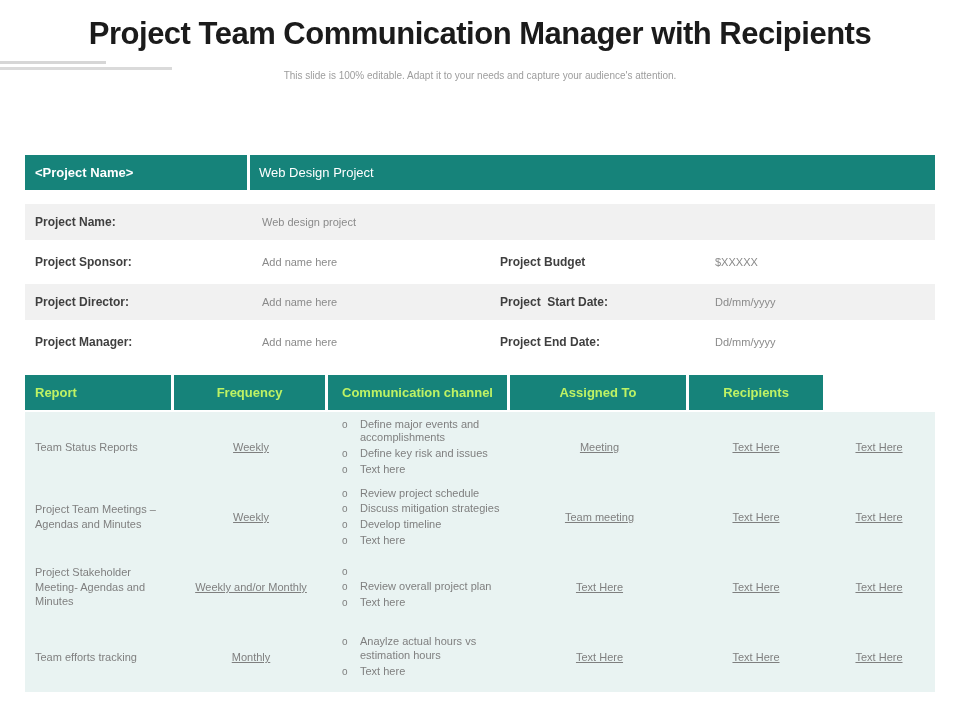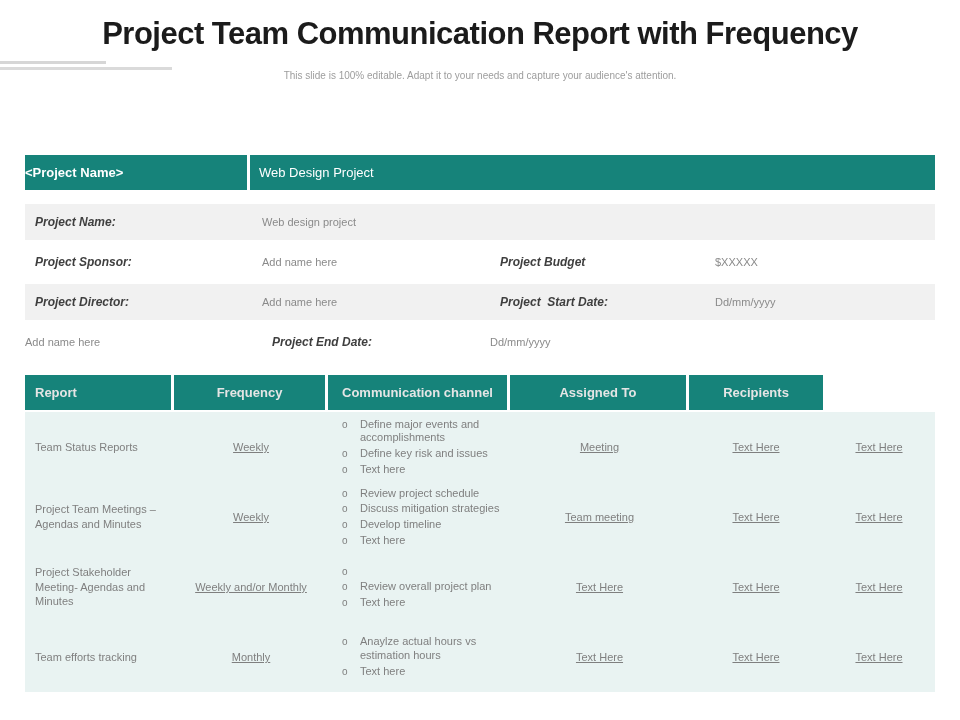--- a/index.html
+++ b/index.html
@@ -11,54 +11,54 @@
            font-size:31px; font-weight:700; letter-spacing:-0.5px; color:#1b1b1b; }
   .subtitle { position:absolute; top:70px; left:0; width:100%; text-align:center;
               font-size:10px; color:#9d9d9d; }
   .deco-line-1 { position:absolute; top:61px; left:0; width:106px; height:3px; background:#d6d6d6; }
   .deco-line-2 { position:absolute; top:67px; left:0; width:172px; height:3px; background:#dadada; }
 
   
   .info-table { position:absolute; top:155px; left:25px; width:910px; }
   .info-header { display:flex; height:35px; background:var(--teal); }
   .info-header .ih-label { width:225px; border-right:3px solid #fff; display:flex; align-items:center;
-                           padding-left:0; color:#fff; font-weight:700; font-size:13px; }
+                           padding-left:10px; color:#fff; font-weight:700; font-size:13px; }
   .info-header .ih-value { flex:1; display:flex; align-items:center; padding-left:9px;
                            color:#fff; font-size:13px; }
   .info-body { margin-top:14px; }
   .info-row { display:grid; grid-template-columns:237px 228px 225px 220px; height:36px;
               align-items:center; margin-bottom:4px; background:#fff; }
   .info-row.shaded { background:#f1f1f1; }
-  .info-label { font-weight:700; font-size:12px; color:#3f3f3f; padding-left:10px; white-space:pre;font-style:italic; }
+  .info-label { font-weight:700; font-size:12px; color:#3f3f3f; padding-left:10px; white-space:pre; }
   .info-value { font-size:11px; color:#8a8a8a; }
 
   
   .report-table { position:absolute; top:375px; left:25px; width:910px; }
   .rt-header { display:grid; grid-template-columns:149px 154px 182px 179px 134px 112px; height:35px; }
-  .rt-header .hcell { background:var(--teal); color:#e5e5e5; font-weight:700; font-size:13px;
+  .rt-header .hcell { background:var(--teal); color:#bef264; font-weight:700; font-size:13px;
                       display:flex; align-items:center; justify-content:center;
                       border-right:3px solid #fff; }
   .rt-header .hcell:last-child { border-right:none; }
   .rt-header .hcell.h-left { justify-content:flex-start; padding-left:10px; }
   .rt-body { margin-top:2px; background:var(--mint); }
   .rt-row { display:grid; grid-template-columns:149px 154px 182px 179px 134px 112px;
             min-height:70px; align-items:center; font-size:11px; color:#7f7f7f; }
   .c-left { padding-left:10px; padding-right:8px; text-align:left; line-height:1.35; }
   .c-center { text-align:center; padding:0 4px;text-decoration:underline; }
   .c-act { padding-left:14px; padding-right:6px; }
   .act { display:flex; flex-direction:column; gap:2px; }
   .act-item { display:grid; grid-template-columns:18px 1fr; align-items:start; line-height:1.25; }
   .act-bullet { font-size:10px; color:#7f7f7f; padding-top:1px; }
 </style>
 </head>
 <body>
 
 <div class="slide">
 
-  <div class="title">Project Team Communication Report with Frequency</div>
+  <div class="title">Project Team Communication Manager with Recipients</div>
   <div class="deco-line-1"></div>
   <div class="deco-line-2"></div>
   <div class="subtitle">This slide is 100% editable. Adapt it to your needs and capture your audience's attention.</div>
 
   <div class="info-table">
     <div class="info-header">
       <div class="ih-label">&lt;Project Name&gt;</div>
       <div class="ih-value">Web Design Project</div>
     </div>
     <div class="info-body">
@@ -74,20 +74,21 @@
         <div class="info-label">Project Budget</div>
         <div class="info-value">$XXXXX</div>
       </div>
       <div class="info-row shaded">
         <div class="info-label">Project Director:</div>
         <div class="info-value">Add name here</div>
         <div class="info-label">Project  Start Date:</div>
         <div class="info-value">Dd/mm/yyyy</div>
       </div>
       <div class="info-row">
+        <div class="info-label">Project Manager:</div>
         <div class="info-value">Add name here</div>
         <div class="info-label">Project End Date:</div>
         <div class="info-value">Dd/mm/yyyy</div>
       </div>
     </div>
   </div>
 
   <div class="report-table">
     <div class="rt-header">
       <div class="hcell h-left">Report</div>

